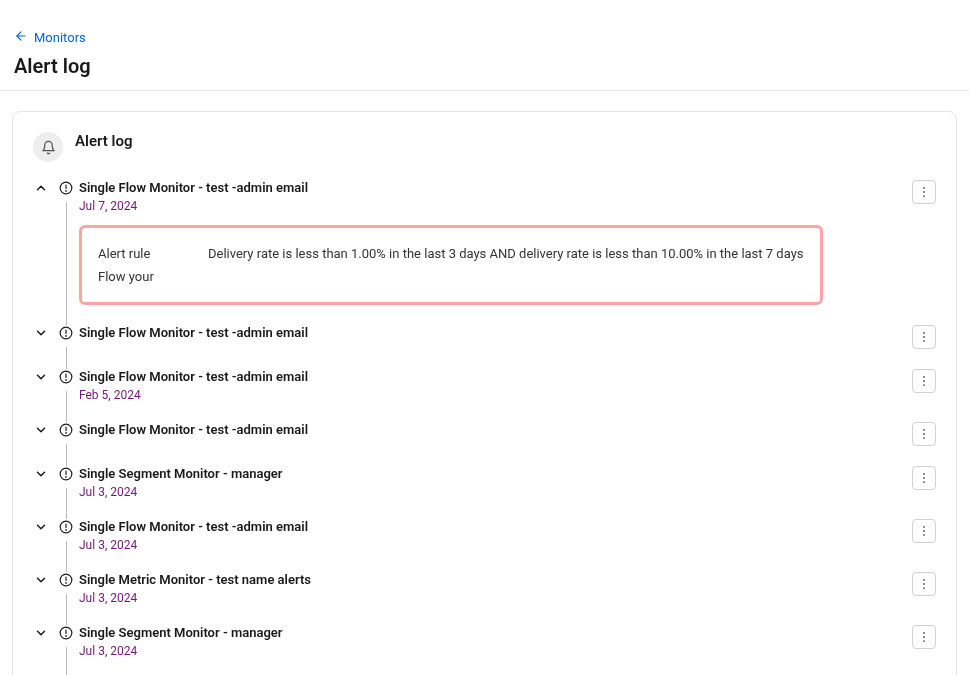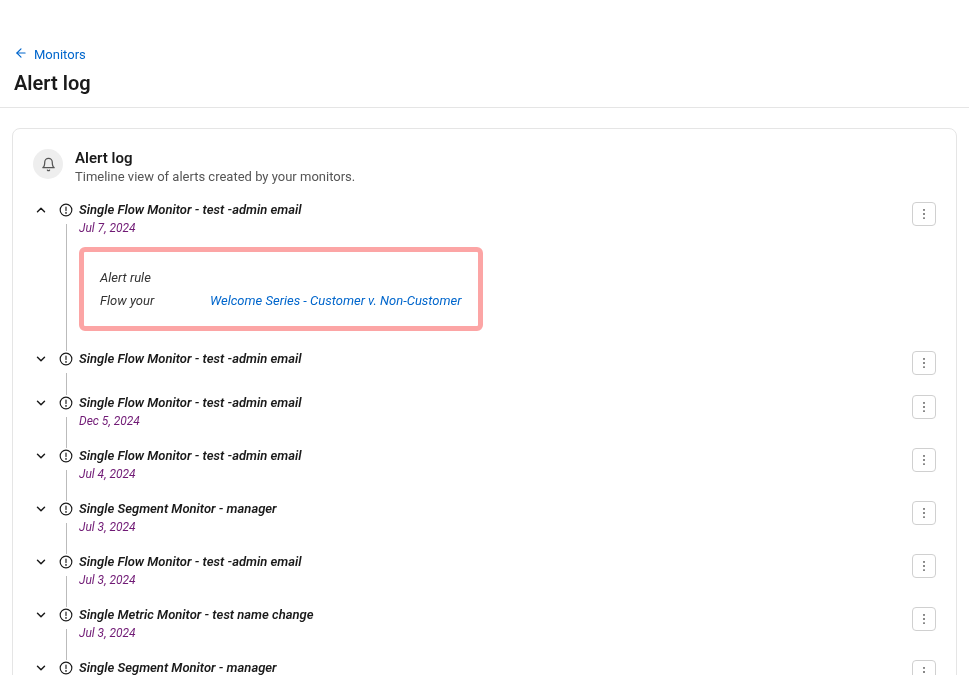--- a/index.html
+++ b/index.html
@@ -9,21 +9,20 @@
     }
     body {
       font-family: -apple-system, BlinkMacSystemFont, "Segoe UI", Roboto, Helvetica, Arial, sans-serif;
       background: #ffffff;
       color: #1a1a1a;
       font-size: 14px;
     }
     .header-area {
       padding: 29px 14px 12px 14px;
       border-bottom: 1px solid #e5e5e5;
-      margin-top: 17px;
     }
     .breadcrumb {
       display: flex;
       align-items: center;
       gap: 6px;
       margin-bottom: 8px;
     }
     .breadcrumb a {
       color: #0066cc;
       text-decoration: none;
@@ -74,21 +73,20 @@
     }
     .alert-item {
       position: relative;
       padding-left: 46px;
       padding-bottom: 20px;
     }
     .alert-row-top {
       display: flex;
       align-items: flex-start;
       justify-content: space-between;
-      font-style: italic;
     }
     .alert-left {
       display: flex;
       align-items: center;
       gap: 10px;
       position: absolute;
       left: 0;
       top: 0;
     }
     .chevron {
@@ -131,21 +129,21 @@
       border-radius: 4px;
       background: #fff;
       display: flex;
       align-items: center;
       justify-content: center;
       cursor: pointer;
       flex-shrink: 0;
     }
     .detail-box {
       margin-top: 12px;
-      border: 5px solid #fca5a5;
+      border: 3px solid #fca5a5;
       border-radius: 6px;
       padding: 14px 16px;
       font-size: 13px;
     }
     .detail-row {
       display: flex;
       gap: 40px;
       padding: 4px 0;
     }
     .detail-label {
@@ -181,21 +179,20 @@
   <div class="card">
     <div class="card-header">
       <div class="bell-circle">
         <svg width="15" height="15" viewBox="0 0 24 24" fill="none" stroke="#555" stroke-width="2" stroke-linecap="round" stroke-linejoin="round">
             <path d="M18 8A6 6 0 0 0 6 8c0 7-3 9-3 9h18s-3-2-3-9"></path>
             <path d="M13.73 21a2 2 0 0 1-3.46 0"></path>
           </svg>
       </div>
       <div>
         <div class="card-title">Alert log</div>
-        <div class="card-subtitle">Timeline view of alerts created by your monitors.</div>
       </div>
     </div>
 
     <div id="alert-list">
         <div class="alert-item">
     <div class="alert-left">
       <div class="chevron">
               <svg width="14" height="14" viewBox="0 0 24 24" fill="none" stroke="#1a1a1a" stroke-width="2.5" stroke-linecap="round" stroke-linejoin="round">
                 <polyline points="18 15 12 9 6 15"></polyline>
               </svg>
@@ -210,24 +207,24 @@
     </div>
     <div class="connector"></div>
     <div class="alert-row-top">
       <div>
         <div class="alert-title">Single Flow Monitor - test -admin email</div>
         <div class="alert-date">Jul 7, 2024</div>
 
       <div class="detail-box">
         <div class="detail-row">
           <div class="detail-label">Alert rule</div>
+          <div class="detail-value">Delivery rate is less than 1.00% in the last 3 days AND delivery rate is less than 10.00% in the last 7 days</div>
         </div>
         <div class="detail-row">
           <div class="detail-label">Flow your</div>
-          <div class="detail-value link">Welcome Series - Customer v. Non-Customer</div>
         </div>
       </div>
       </div>
       <div class="more-btn">
               <svg width="14" height="14" viewBox="0 0 24 24" fill="#555">
                 <circle cx="12" cy="5" r="1.6"></circle>
                 <circle cx="12" cy="12" r="1.6"></circle>
                 <circle cx="12" cy="19" r="1.6"></circle>
               </svg>
             </div>
@@ -275,21 +272,21 @@
                 <circle cx="12" cy="12" r="10"></circle>
                 <line x1="12" y1="7" x2="12" y2="13"></line>
                 <circle cx="12" cy="17" r="0.5" fill="#1a1a1a"></circle>
               </svg>
             </div>
     </div>
     <div class="connector"></div>
     <div class="alert-row-top">
       <div>
         <div class="alert-title">Single Flow Monitor - test -admin email</div>
-        <div class="alert-date">Dec 5, 2024</div>
+        <div class="alert-date">Feb 5, 2024</div>
 
       </div>
       <div class="more-btn">
               <svg width="14" height="14" viewBox="0 0 24 24" fill="#555">
                 <circle cx="12" cy="5" r="1.6"></circle>
                 <circle cx="12" cy="12" r="1.6"></circle>
                 <circle cx="12" cy="19" r="1.6"></circle>
               </svg>
             </div>
     </div>
@@ -306,21 +303,20 @@
                 <circle cx="12" cy="12" r="10"></circle>
                 <line x1="12" y1="7" x2="12" y2="13"></line>
                 <circle cx="12" cy="17" r="0.5" fill="#1a1a1a"></circle>
               </svg>
             </div>
     </div>
     <div class="connector"></div>
     <div class="alert-row-top">
       <div>
         <div class="alert-title">Single Flow Monitor - test -admin email</div>
-        <div class="alert-date">Jul 4, 2024</div>
 
       </div>
       <div class="more-btn">
               <svg width="14" height="14" viewBox="0 0 24 24" fill="#555">
                 <circle cx="12" cy="5" r="1.6"></circle>
                 <circle cx="12" cy="12" r="1.6"></circle>
                 <circle cx="12" cy="19" r="1.6"></circle>
               </svg>
             </div>
     </div>
@@ -398,21 +394,21 @@
               <svg width="14" height="14" viewBox="0 0 24 24" fill="none" stroke="#1a1a1a" stroke-width="2" stroke-linecap="round" stroke-linejoin="round">
                 <circle cx="12" cy="12" r="10"></circle>
                 <line x1="12" y1="7" x2="12" y2="13"></line>
                 <circle cx="12" cy="17" r="0.5" fill="#1a1a1a"></circle>
               </svg>
             </div>
     </div>
     <div class="connector"></div>
     <div class="alert-row-top">
       <div>
-        <div class="alert-title">Single Metric Monitor - test name change</div>
+        <div class="alert-title">Single Metric Monitor - test name alerts</div>
         <div class="alert-date">Jul 3, 2024</div>
 
       </div>
       <div class="more-btn">
               <svg width="14" height="14" viewBox="0 0 24 24" fill="#555">
                 <circle cx="12" cy="5" r="1.6"></circle>
                 <circle cx="12" cy="12" r="1.6"></circle>
                 <circle cx="12" cy="19" r="1.6"></circle>
               </svg>
             </div>

